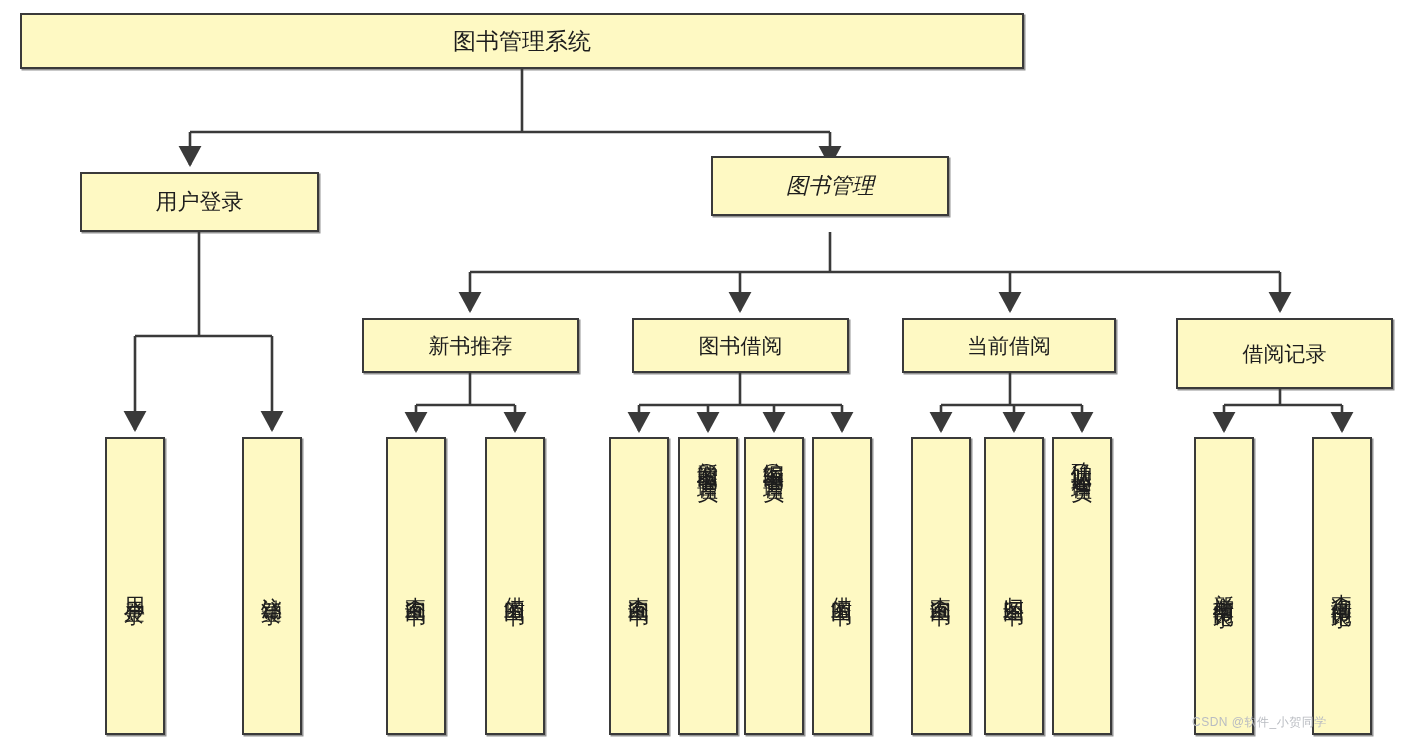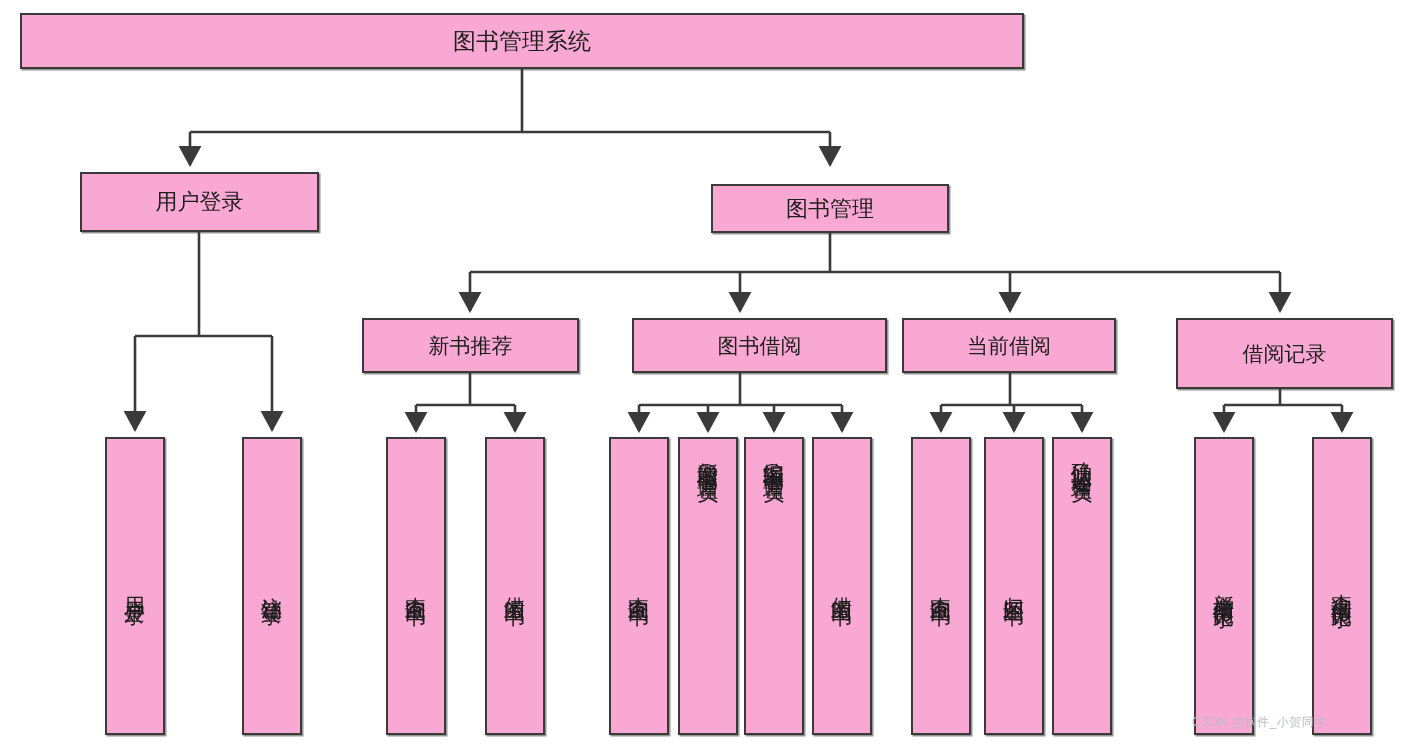--- a/index.html
+++ b/index.html
@@ -23,21 +23,21 @@
     left: 0;
     top: 0;
     width: 1405px;
     height: 747px;
     pointer-events: none;
   }
   .node {
     position: absolute;
     box-sizing: border-box;
     border: 2px solid #3a3a3a;
-    background: #f9a8d4;
+    background: #fef9c3;
     display: flex;
     align-items: center;
     justify-content: center;
     color: #1d1d1d;
     box-shadow: 1.5px 1.5px 0 0 rgba(60,60,60,0.55);
   }
   .node.root {
     font-size: 23px;
   }
   .node.level2 {
@@ -130,28 +130,28 @@
     </g>
   </svg>
 
   <div class="node root" style="left:20px; top:13px; width:1004px; height:56px;">
     <span>图书管理系统</span>
   </div>
 
   <div class="node level2" style="left:80px; top:172px; width:239px; height:60px;">
     <span>用户登录</span>
   </div>
-  <div class="node level2" style="left:711px; top:184px; width:238px; height:49px;">
+  <div class="node level2" style="left:711px; top:156px; width:238px; height:60px;font-style:italic;">
     <span>图书管理</span>
   </div>
 
   <div class="node level3" style="left:362px; top:318px; width:217px; height:55px;">
     <span>新书推荐</span>
   </div>
-  <div class="node level3" style="left:632px; top:318px; width:255px; height:55px;">
+  <div class="node level3" style="left:632px; top:318px; width:217px; height:55px;">
     <span>图书借阅</span>
   </div>
   <div class="node level3" style="left:902px; top:318px; width:214px; height:55px;">
     <span>当前借阅</span>
   </div>
   <div class="node level3" style="left:1176px; top:318px; width:217px; height:71px;">
     <span>借阅记录</span>
   </div>
 
   <div class="node leaf centered" style="left:105px; top:437px; width:60px; height:298px;">

